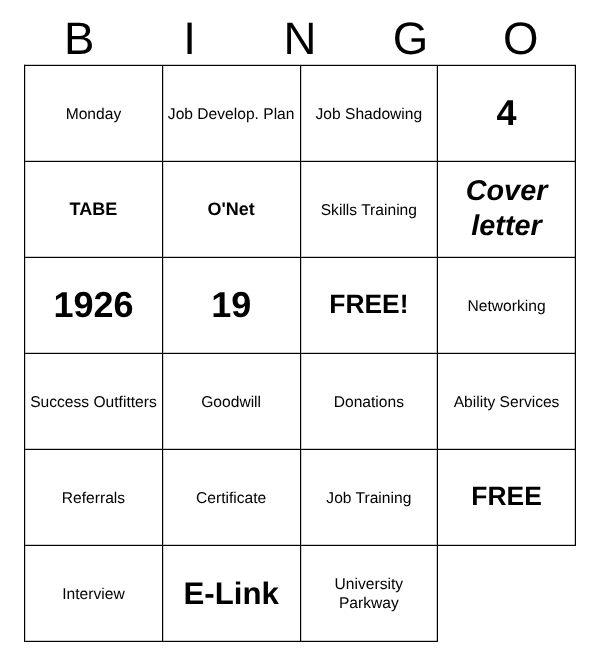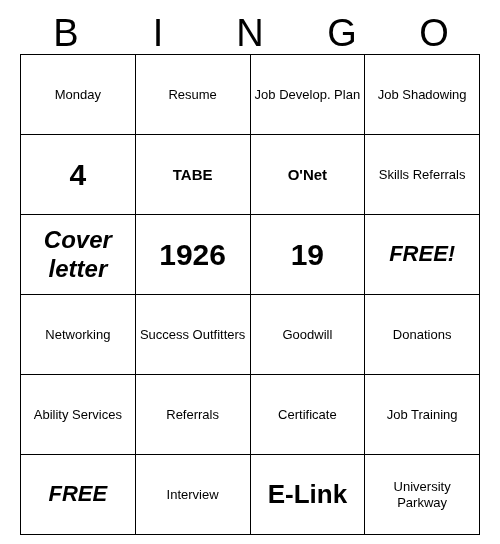--- a/index.html
+++ b/index.html
@@ -66,21 +66,20 @@
     }
 
     .bingo-cell.xlarge-text {
       font-size: 30px;
       font-weight: bold;
     }
 
     .bingo-cell.free-cell {
       font-size: 22px;
       font-weight: bold;
-      font-style: italic;
     }
 
     .bingo-cell.elink-cell {
       font-size: 26px;
       font-weight: bold;
     }
 
     .bingo-cell.cover-cell {
       font-size: 24px;
       font-weight: bold;
@@ -93,27 +92,26 @@
 <div class="bingo-container">
   <div class="bingo-header">
   <div class="bingo-header-cell">B</div>
       <div class="bingo-header-cell">I</div>
       <div class="bingo-header-cell">N</div>
       <div class="bingo-header-cell">G</div>
       <div class="bingo-header-cell">O</div>
     </div>
   <div class="bingo-grid">
   <div class="bingo-cell">Monday</div>
-      <div class="bingo-cell">Resume</div>
       <div class="bingo-cell">Job Develop. Plan</div>
       <div class="bingo-cell">Job Shadowing</div>
       <div class="bingo-cell xlarge-text">4</div>
       <div class="bingo-cell large-text">TABE</div>
       <div class="bingo-cell large-text">O'Net</div>
-      <div class="bingo-cell">Skills Referrals</div>
+      <div class="bingo-cell">Skills Training</div>
       <div class="bingo-cell cover-cell">Cover letter</div>
       <div class="bingo-cell xlarge-text">1926</div>
       <div class="bingo-cell xlarge-text">19</div>
       <div class="bingo-cell free-cell">FREE!</div>
       <div class="bingo-cell">Networking</div>
       <div class="bingo-cell">Success Outfitters</div>
       <div class="bingo-cell">Goodwill</div>
       <div class="bingo-cell">Donations</div>
       <div class="bingo-cell">Ability Services</div>
       <div class="bingo-cell">Referrals</div>

